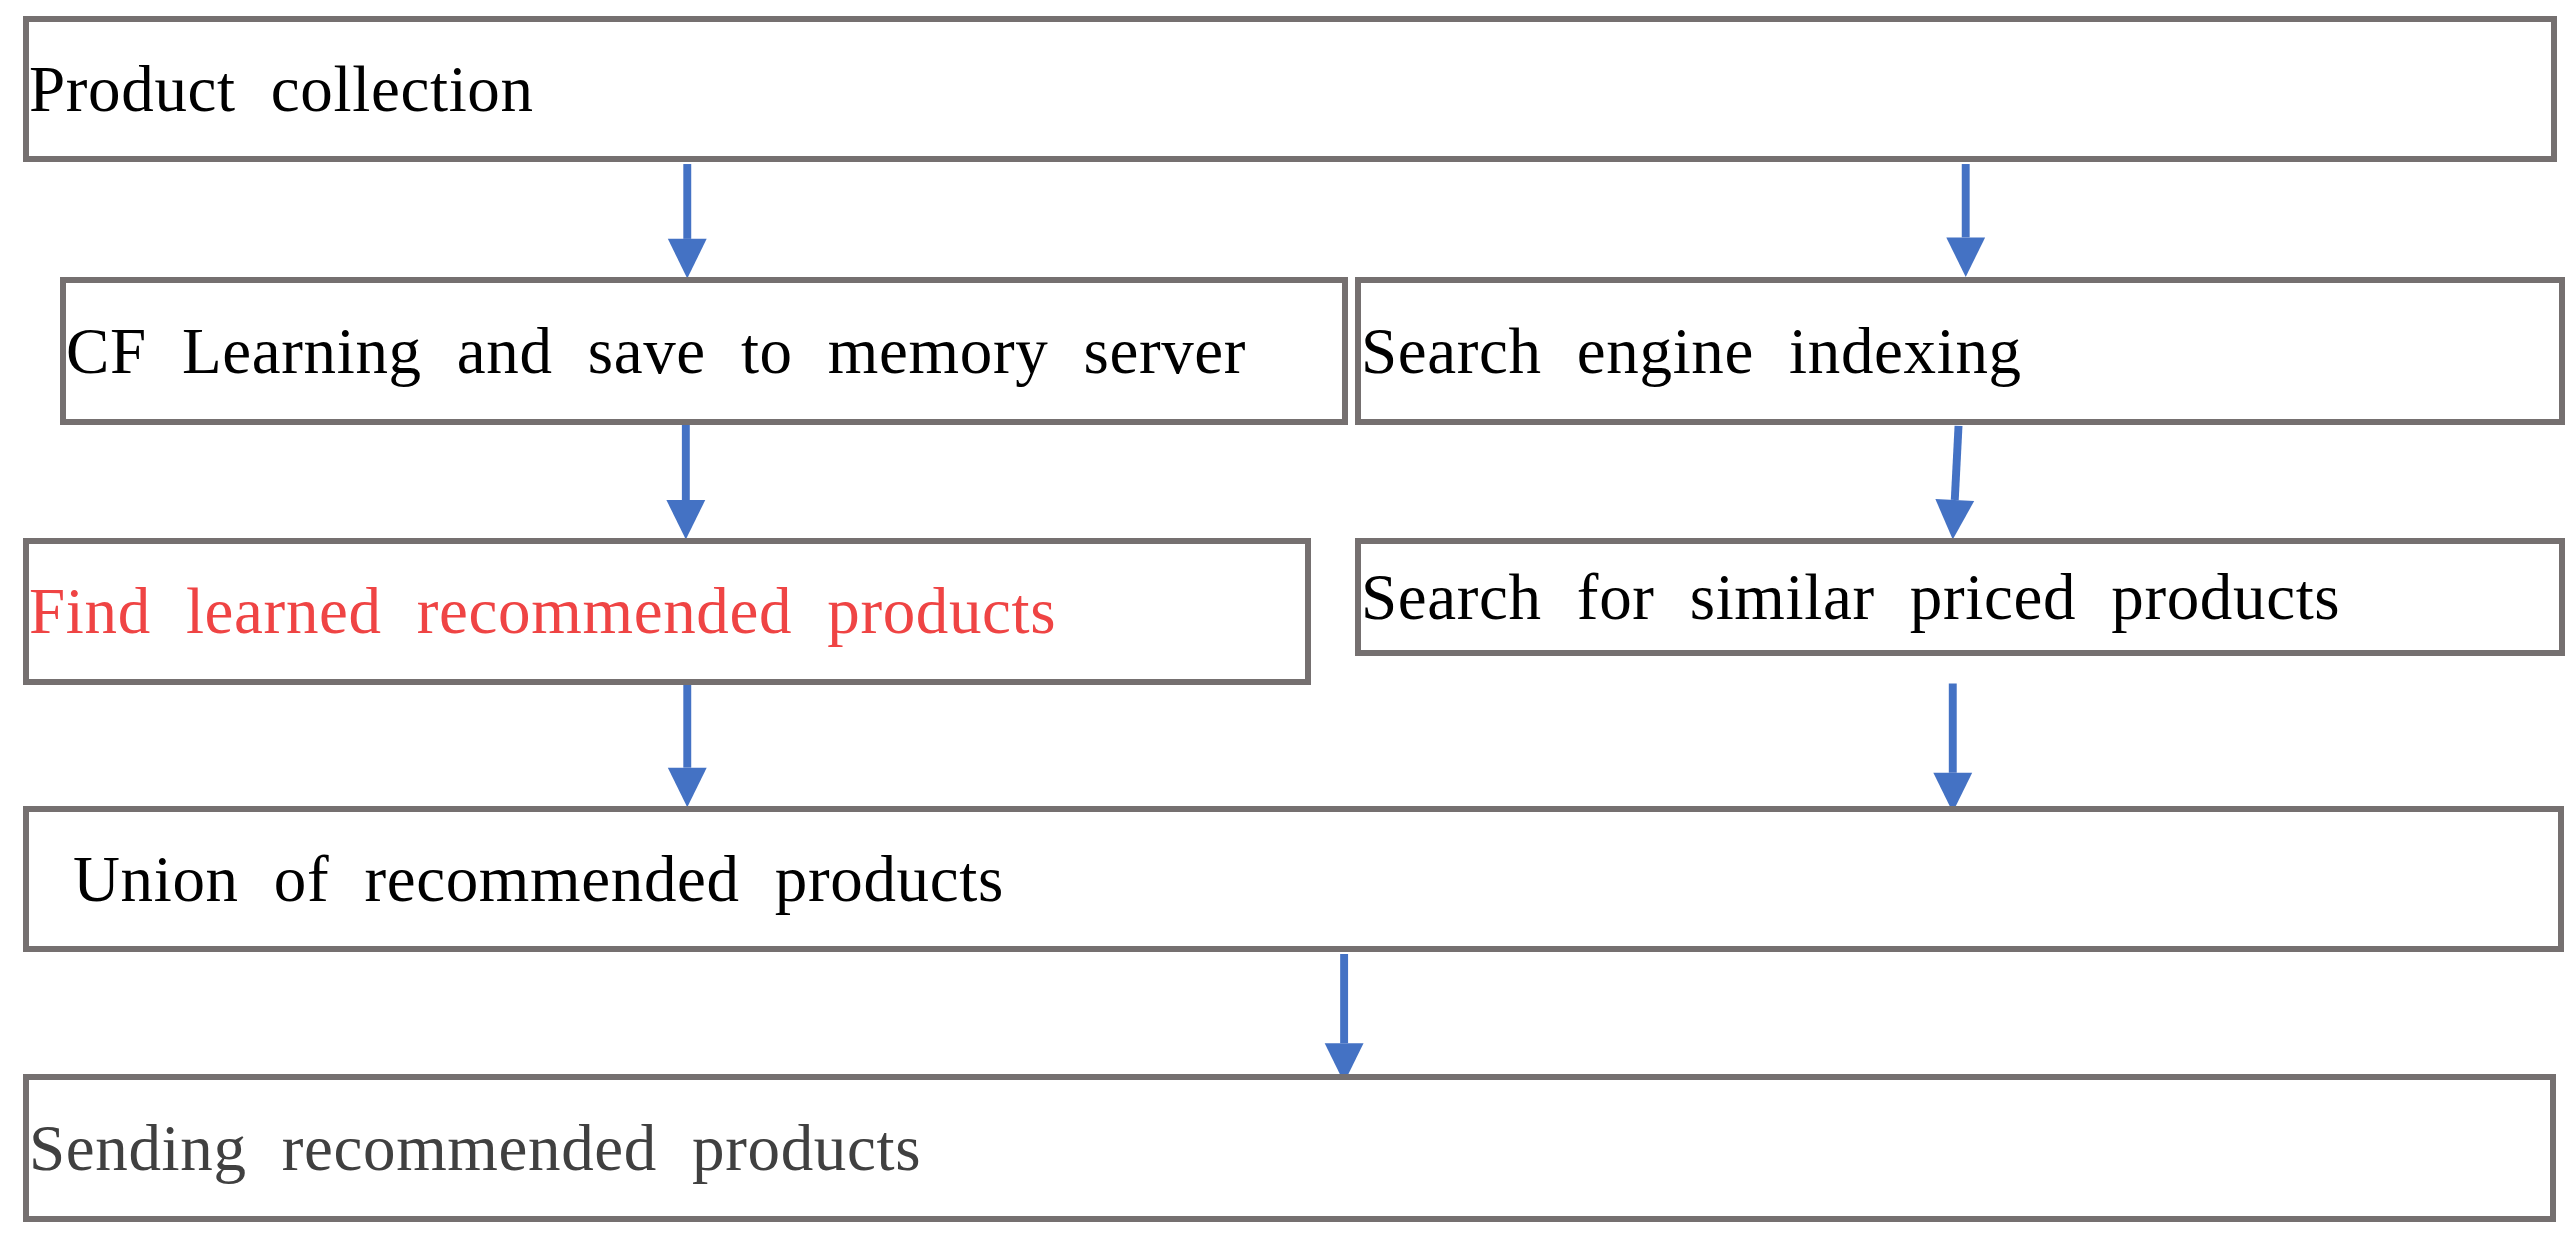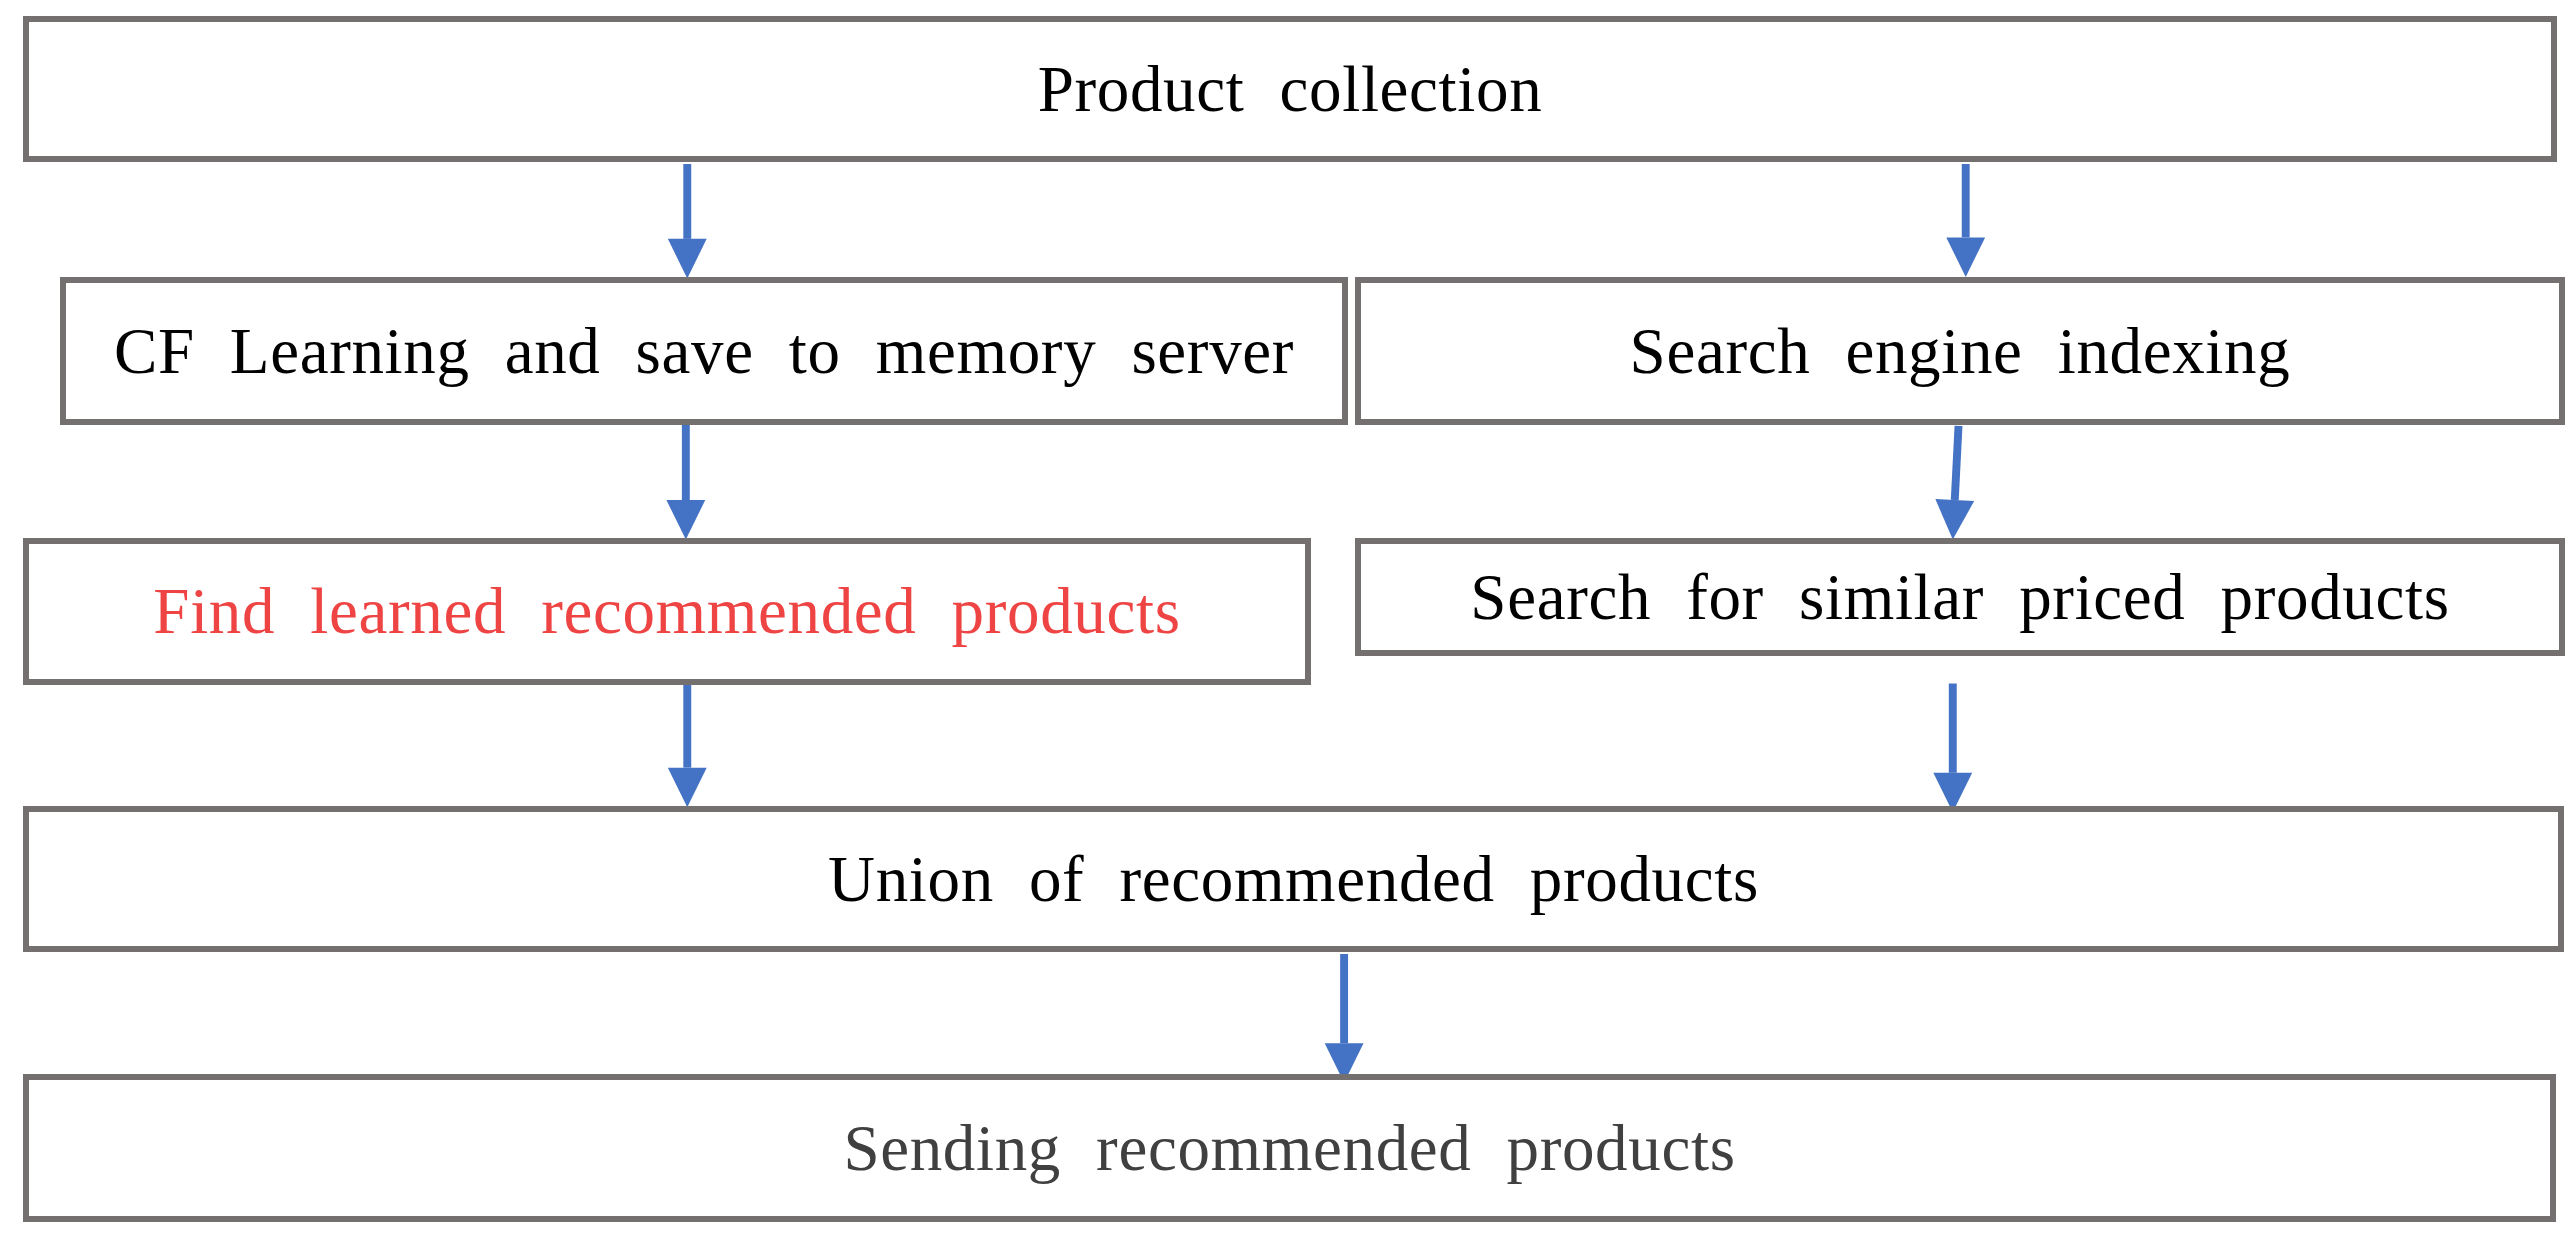--- a/index.html
+++ b/index.html
@@ -14,37 +14,37 @@
     background: #ffffff;
     overflow: hidden;
   }
   .node {
     position: absolute;
     box-sizing: border-box;
     border: 6.5px solid #757070;
     background: #ffffff;
     display: flex;
     align-items: center;
-    justify-content: center;
+    justify-content: flex-start;
     font-family: "Liberation Serif", serif;
     font-size: 65px;
     line-height: 1;
     color: #000000;
     word-spacing: 0.28em;
     letter-spacing: 0.01em;
     text-align: center;
     white-space: nowrap;
   }
   
   #node-product-collection  { left: 23px;   top: 16px;   width: 2534px; height: 146px; }
   #node-cf-learning         { left: 23px;   top: 277px;  width: 1288px; height: 148px; margin-left: 37px; }
   #node-search-indexing     { left: 1355px; top: 277px;  width: 1210px; height: 148px; }
   #node-find-learned        { left: 23px;   top: 538px;  width: 1288px; height: 147px; }
   #node-search-similar      { left: 1355px; top: 538px;  width: 1210px; height: 118px; }
-  #node-union               { left: 23px;   top: 806px; width: 2541px; height: 146px; }
+  #node-union               { left: 23px;   top: 806px; width: 2541px; height: 146px; padding-left: 44px; }
   #node-sending             { left: 23px;   top: 1074px; width: 2533px; height: 148px; }
   #arrow-layer {
     position: absolute;
     left: 0; top: 0;
     width: 2576px;
     height: 1236px;
     pointer-events: none;
   }
 </style>
 </head>

